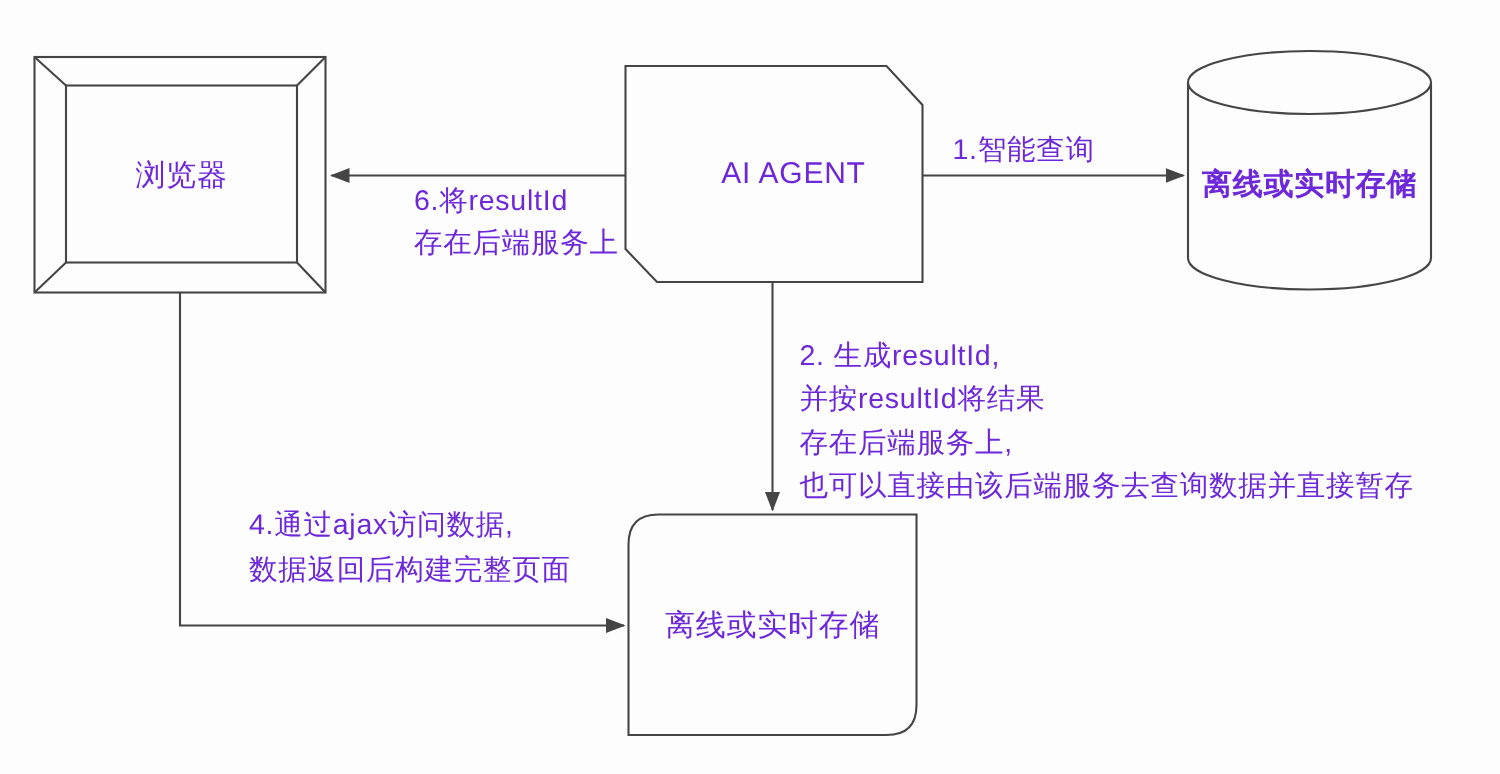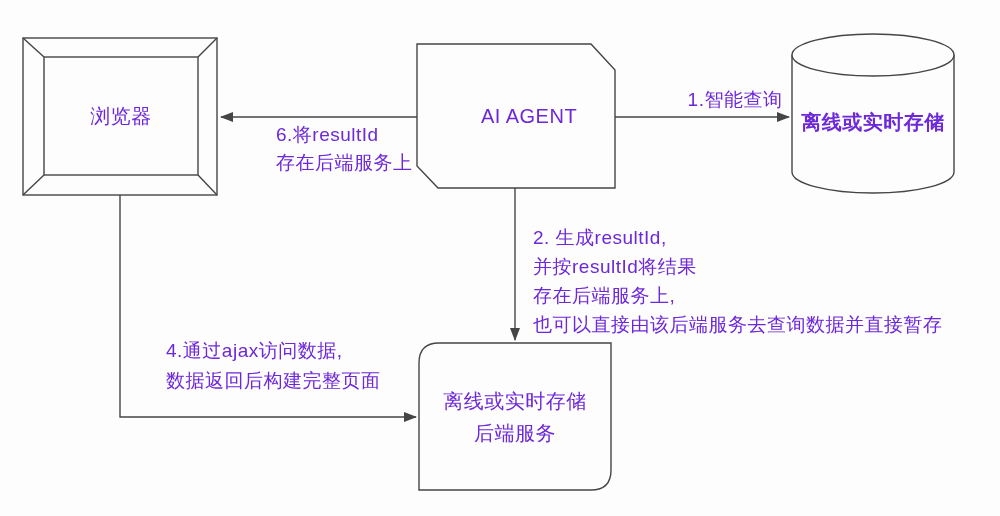--- a/index.html
+++ b/index.html
@@ -35,21 +35,21 @@
     flex-direction: column;
     line-height: 1.6;
   }
   .edge-label {
     position: absolute;
     font-size: 19px;
     letter-spacing: 0.5px;
     white-space: nowrap;
   }
   .edge-label .line { display: block; }
-  #edge1-label { left: 635px; top: 87px; width: 200px; text-align: center; }
+  #edge1-label { left: 635px; top: 87px; width: 200px; text-align: left; }
   #edge3-label { left: 276px; top: 121px; line-height: 28px; }
   #edge2-label { left: 533px; top: 223px; line-height: 29px; }
   #edge4-label { left: 166px; top: 336px; line-height: 30px; }
   #browser-label { left: 44px;  top: 57px;  width: 154px; height: 118px; }
   #agent-label   { left: 417px; top: 44px;  width: 224px; height: 144px; }
   #storage-label { left: 792px; top: 44px;  width: 162px; height: 156px; font-weight: bold; }
   #backend-label { left: 419px; top: 343px; width: 192px; height: 147px; }
 </style>
 </head>
 <body>
@@ -90,21 +90,20 @@
   </svg>
 
   <div class="shape-label" id="browser-label">浏览器</div>
 
   <div class="shape-label" id="agent-label">AI AGENT</div>
 
   <div class="shape-label" id="storage-label">离线或实时存储</div>
 
   <div class="shape-label multi" id="backend-label">
     <span class="line">离线或实时存储</span>
-    <span class="line">后端服务</span>
   </div>
 
   <div class="edge-label" id="edge1-label">1.智能查询</div>
 
   <div class="edge-label" id="edge2-label">
     <span class="line">2. 生成resultId,</span>
     <span class="line">并按resultId将结果</span>
     <span class="line">存在后端服务上,</span>
     <span class="line">也可以直接由该后端服务去查询数据并直接暂存</span>
   </div>

